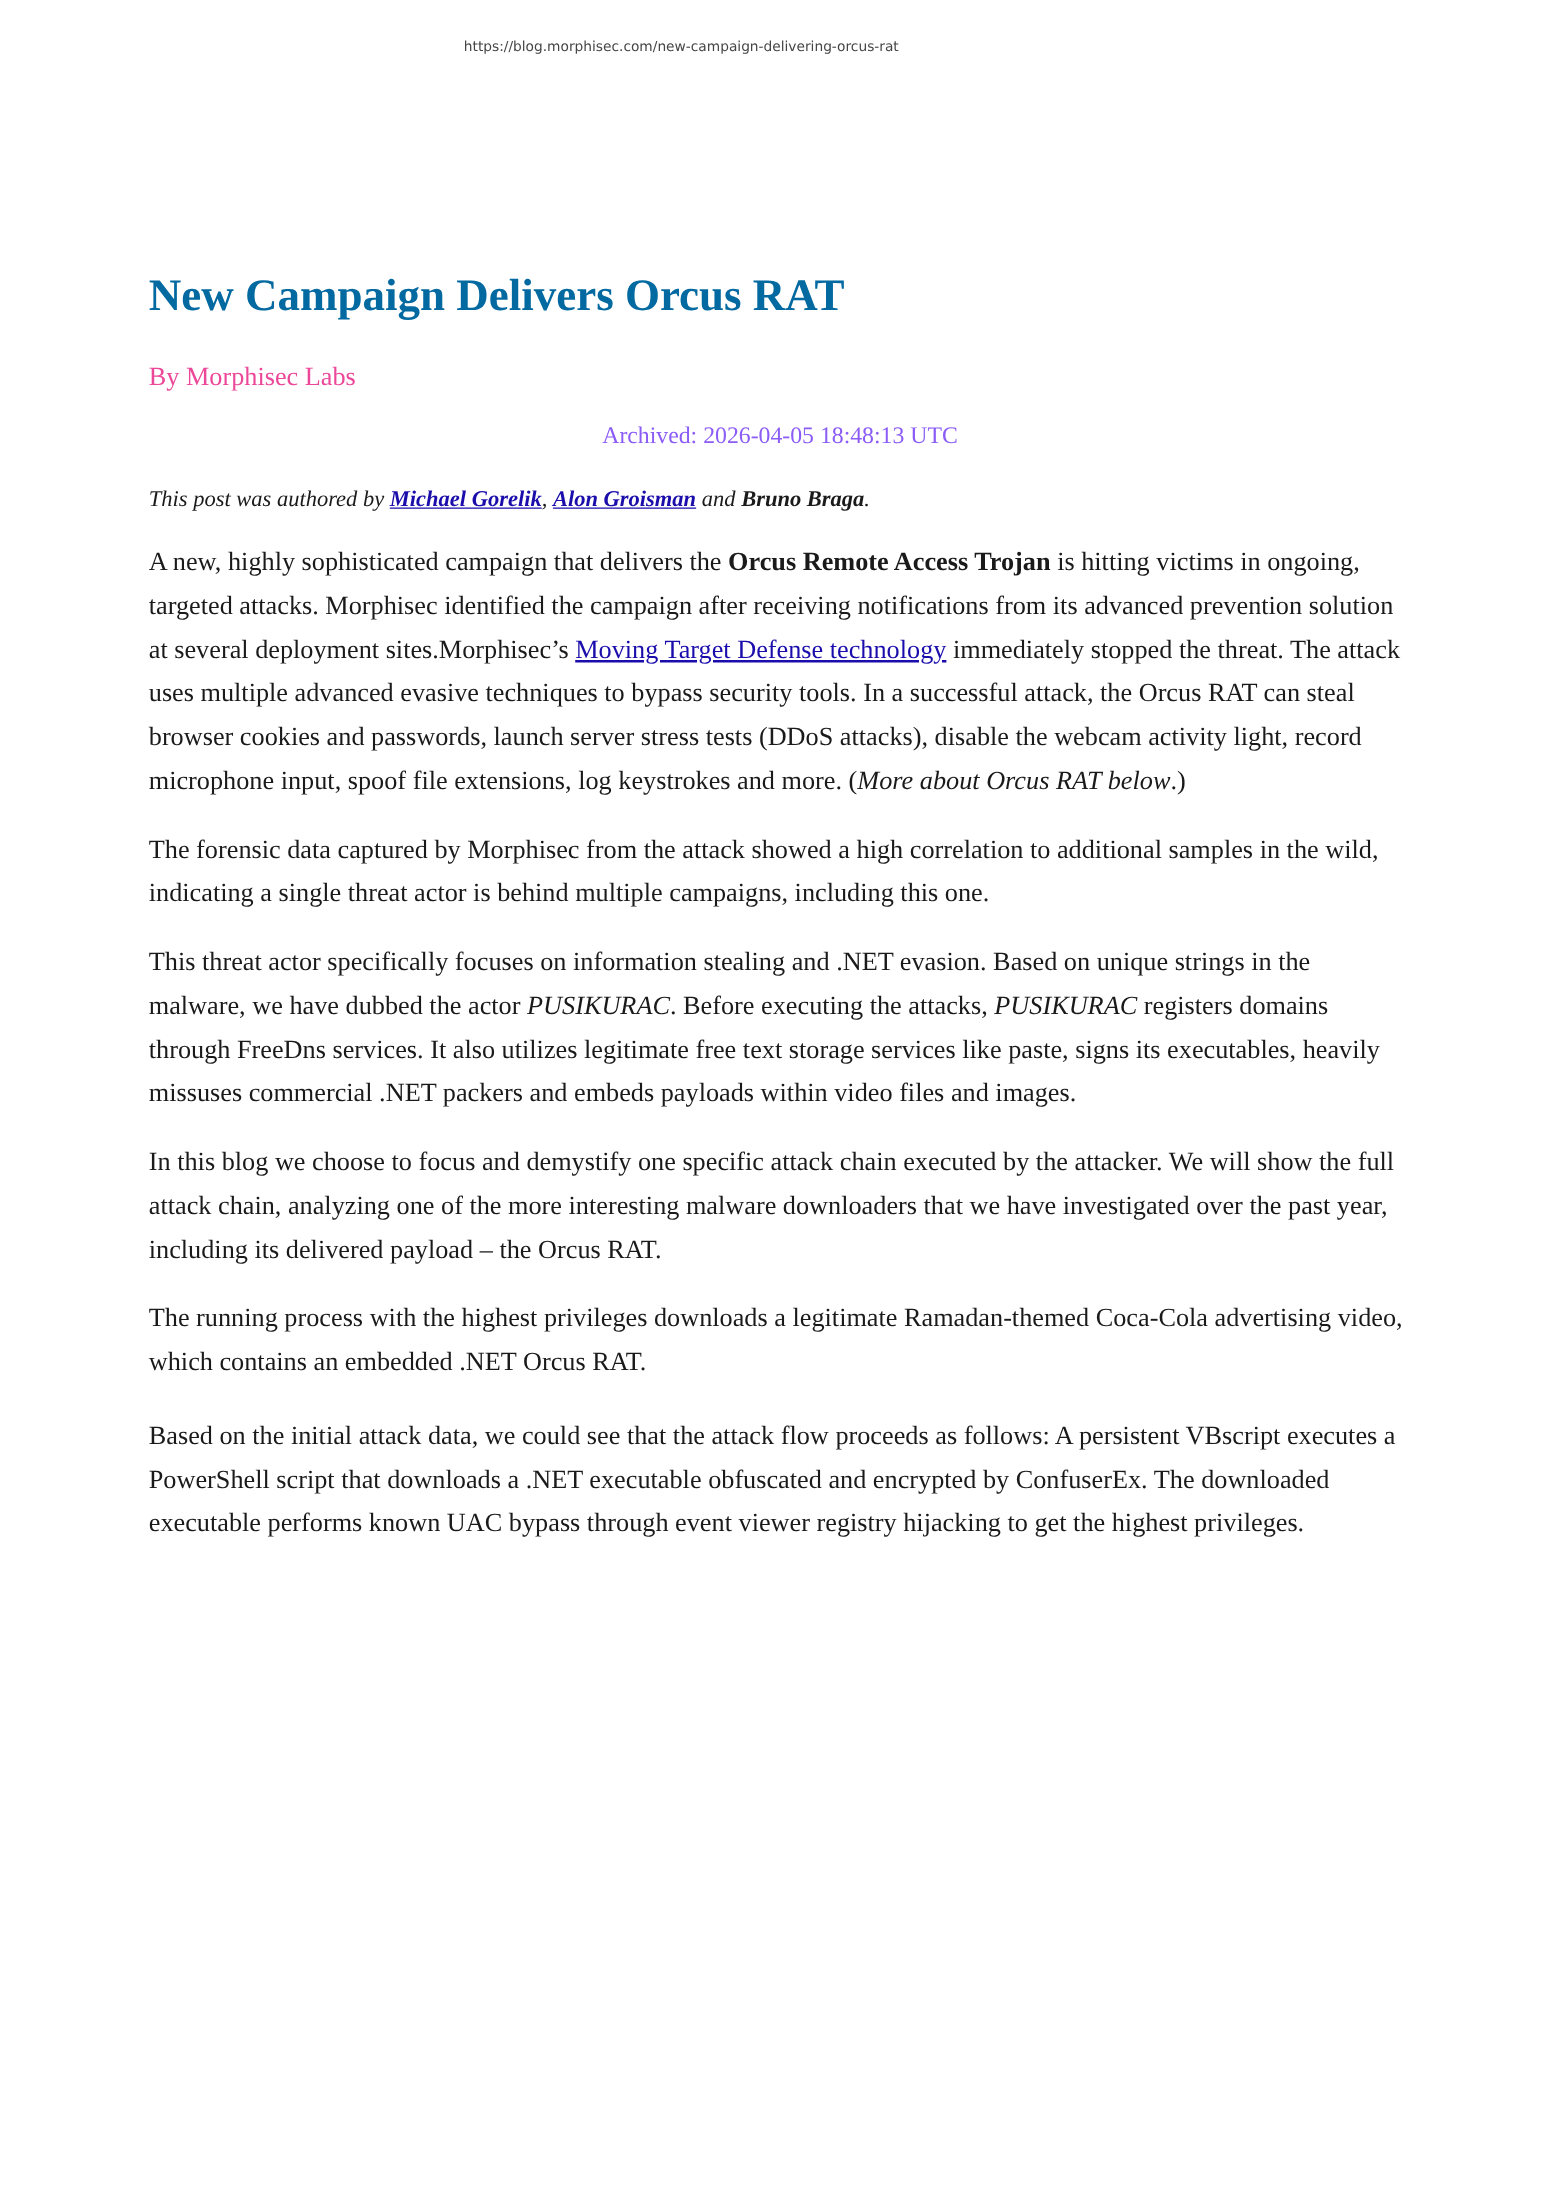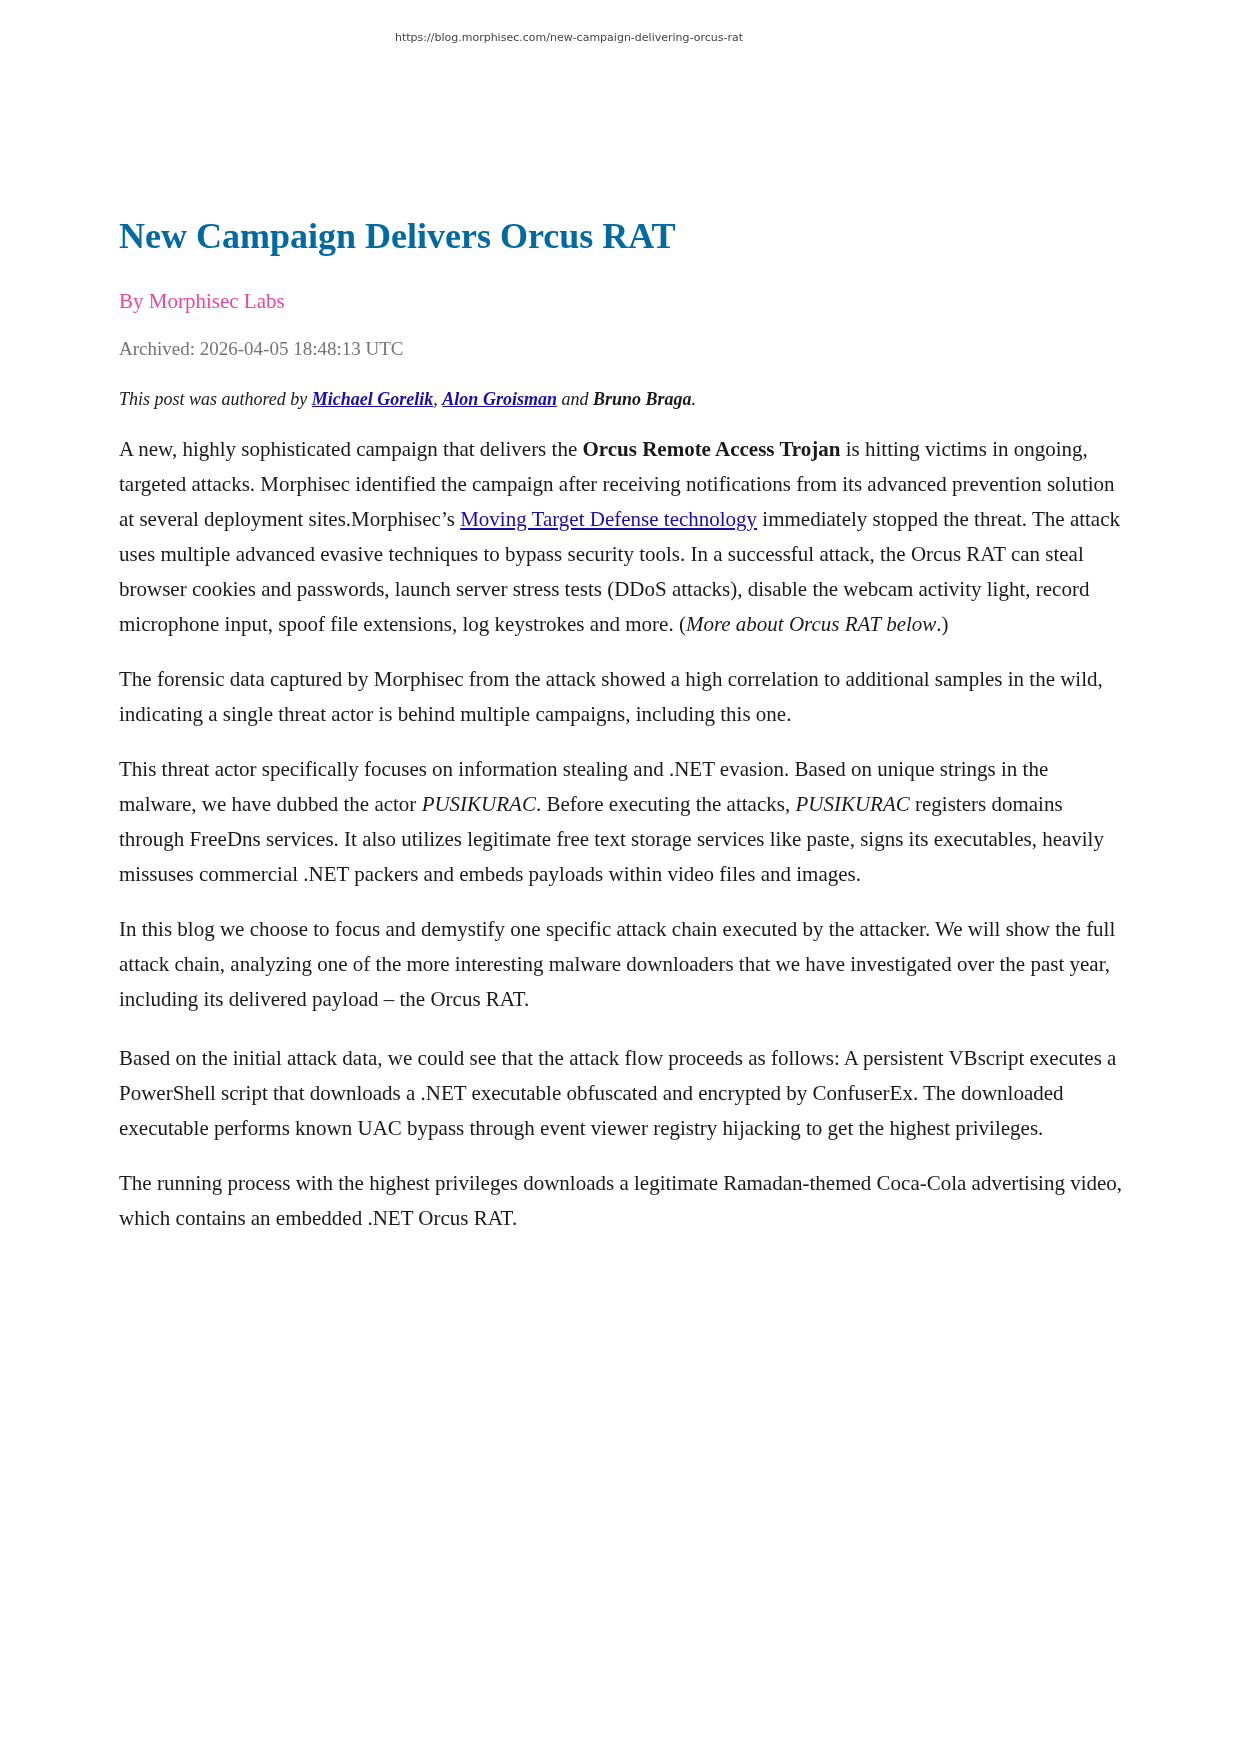--- a/index.html
+++ b/index.html
@@ -1,34 +1,34 @@
 <!DOCTYPE html>
 <html><head>
 <meta charset="utf-8">
 <style>
   html, body { margin: 0; padding: 0; background: #ffffff; }
   body { width: 1242px; height: 1756px; position: relative; overflow: hidden; }
   .url-header {
     position: absolute; top: 31px; left: 0; width: 1090px; text-align: center;
-    font-family: "DejaVu Sans", sans-serif; font-size: 11px; color: #444; padding-left: 24px;
+    font-family: "DejaVu Sans", sans-serif; font-size: 11px; color: #444;
   }
   .page-footer {
     position: absolute; top: 1724px; left: 0; width: 1242px; text-align: center;
     font-family: "DejaVu Sans", sans-serif; font-size: 11px; color: #444; margin-top: 32px;
   }
   .article {
     position: absolute; left: 119px; top: 212px; width: 1010px;
     font-family: "Liberation Serif", serif; color: #1a1a1a;
   }
   h1 {
     font-family: "Liberation Serif", serif; font-weight: bold; font-size: 36px;
     margin: 0; line-height: 48px; color: #0369a1;
   }
   .byline { font-size: 21px; color: #ec4899; margin-top: 26px; line-height: 30px; }
-  .archived { font-size: 19px; color: #737373; margin-top: 20px; line-height: 26px; }
+  .archived { font-size: 19px; color: #8b5cf6; margin-top: 20px; line-height: 26px; text-align: center; }
   .authored { font-size: 18px; font-style: italic; margin-top: 24px; line-height: 26px; }
   .authored a { color: #1a0dab; font-weight: bold; text-decoration: underline; }
   .authored b { font-weight: bold; }
   p.body {
     font-size: 21px; line-height: 35px; margin: 20px 0 0 0; color: #1a1a1a;
   }
   p.body a { color: #1a0dab; text-decoration: underline; }
   h2 {
     font-family: "Liberation Serif", serif; font-weight: bold; font-size: 28px;
     margin: 34px 0 0 0; line-height: 40px;
@@ -49,17 +49,17 @@
 
   <p class="body"><span>A new, highly sophisticated campaign that delivers the </span><b>Orcus Remote Access Trojan</b><span> is hitting victims in ongoing, targeted attacks. Morphisec identified the campaign after receiving notifications from its advanced prevention solution at several deployment sites.Morphisec’s </span><a href="#">Moving Target Defense technology</a><span> immediately stopped the threat. The attack uses multiple advanced evasive techniques to bypass security tools. In a successful attack, the Orcus RAT can steal browser cookies and passwords, launch server stress tests (DDoS attacks), disable the webcam activity light, record microphone input, spoof file extensions, log keystrokes and more. (</span><i>More about Orcus RAT below</i><span>.)</span></p>
 
   <p class="body">The forensic data captured by Morphisec from the attack showed a high correlation to additional samples in the wild, indicating a single threat actor is behind multiple campaigns, including this one.</p>
 
   <p class="body"><span>This threat actor specifically focuses on information stealing and .NET evasion. Based on unique strings in the malware, we have dubbed the actor </span><i>PUSIKURAC</i><span>. Before executing the attacks, </span><i>PUSIKURAC</i><span> registers domains through FreeDns services. It also utilizes legitimate free text storage services like paste, signs its executables, heavily missuses commercial .NET packers and embeds payloads within video files and images.</span></p>
 
   <p class="body">In this blog we choose to focus and demystify one specific attack chain executed by the attacker. We will show the full attack chain, analyzing one of the more interesting malware downloaders that we have investigated over the past year, including its delivered payload – the Orcus RAT.</p>
 
 
+  <p class="body">The running process with the highest privileges downloads a legitimate Ramadan-themed Coca-Cola advertising video, which contains an embedded .NET Orcus RAT.</p>
   <p class="body after-h2">Based on the initial attack data, we could see that the attack flow proceeds as follows: A persistent VBscript executes a PowerShell script that downloads a .NET executable obfuscated and encrypted by ConfuserEx. The downloaded executable performs known UAC bypass through event viewer registry hijacking to get the highest privileges.</p>
-  <p class="body">The running process with the highest privileges downloads a legitimate Ramadan-themed Coca-Cola advertising video, which contains an embedded .NET Orcus RAT.</p>
 </div>
 
 <div class="page-footer">Page 1 of 14</div>
 
 </body></html>

